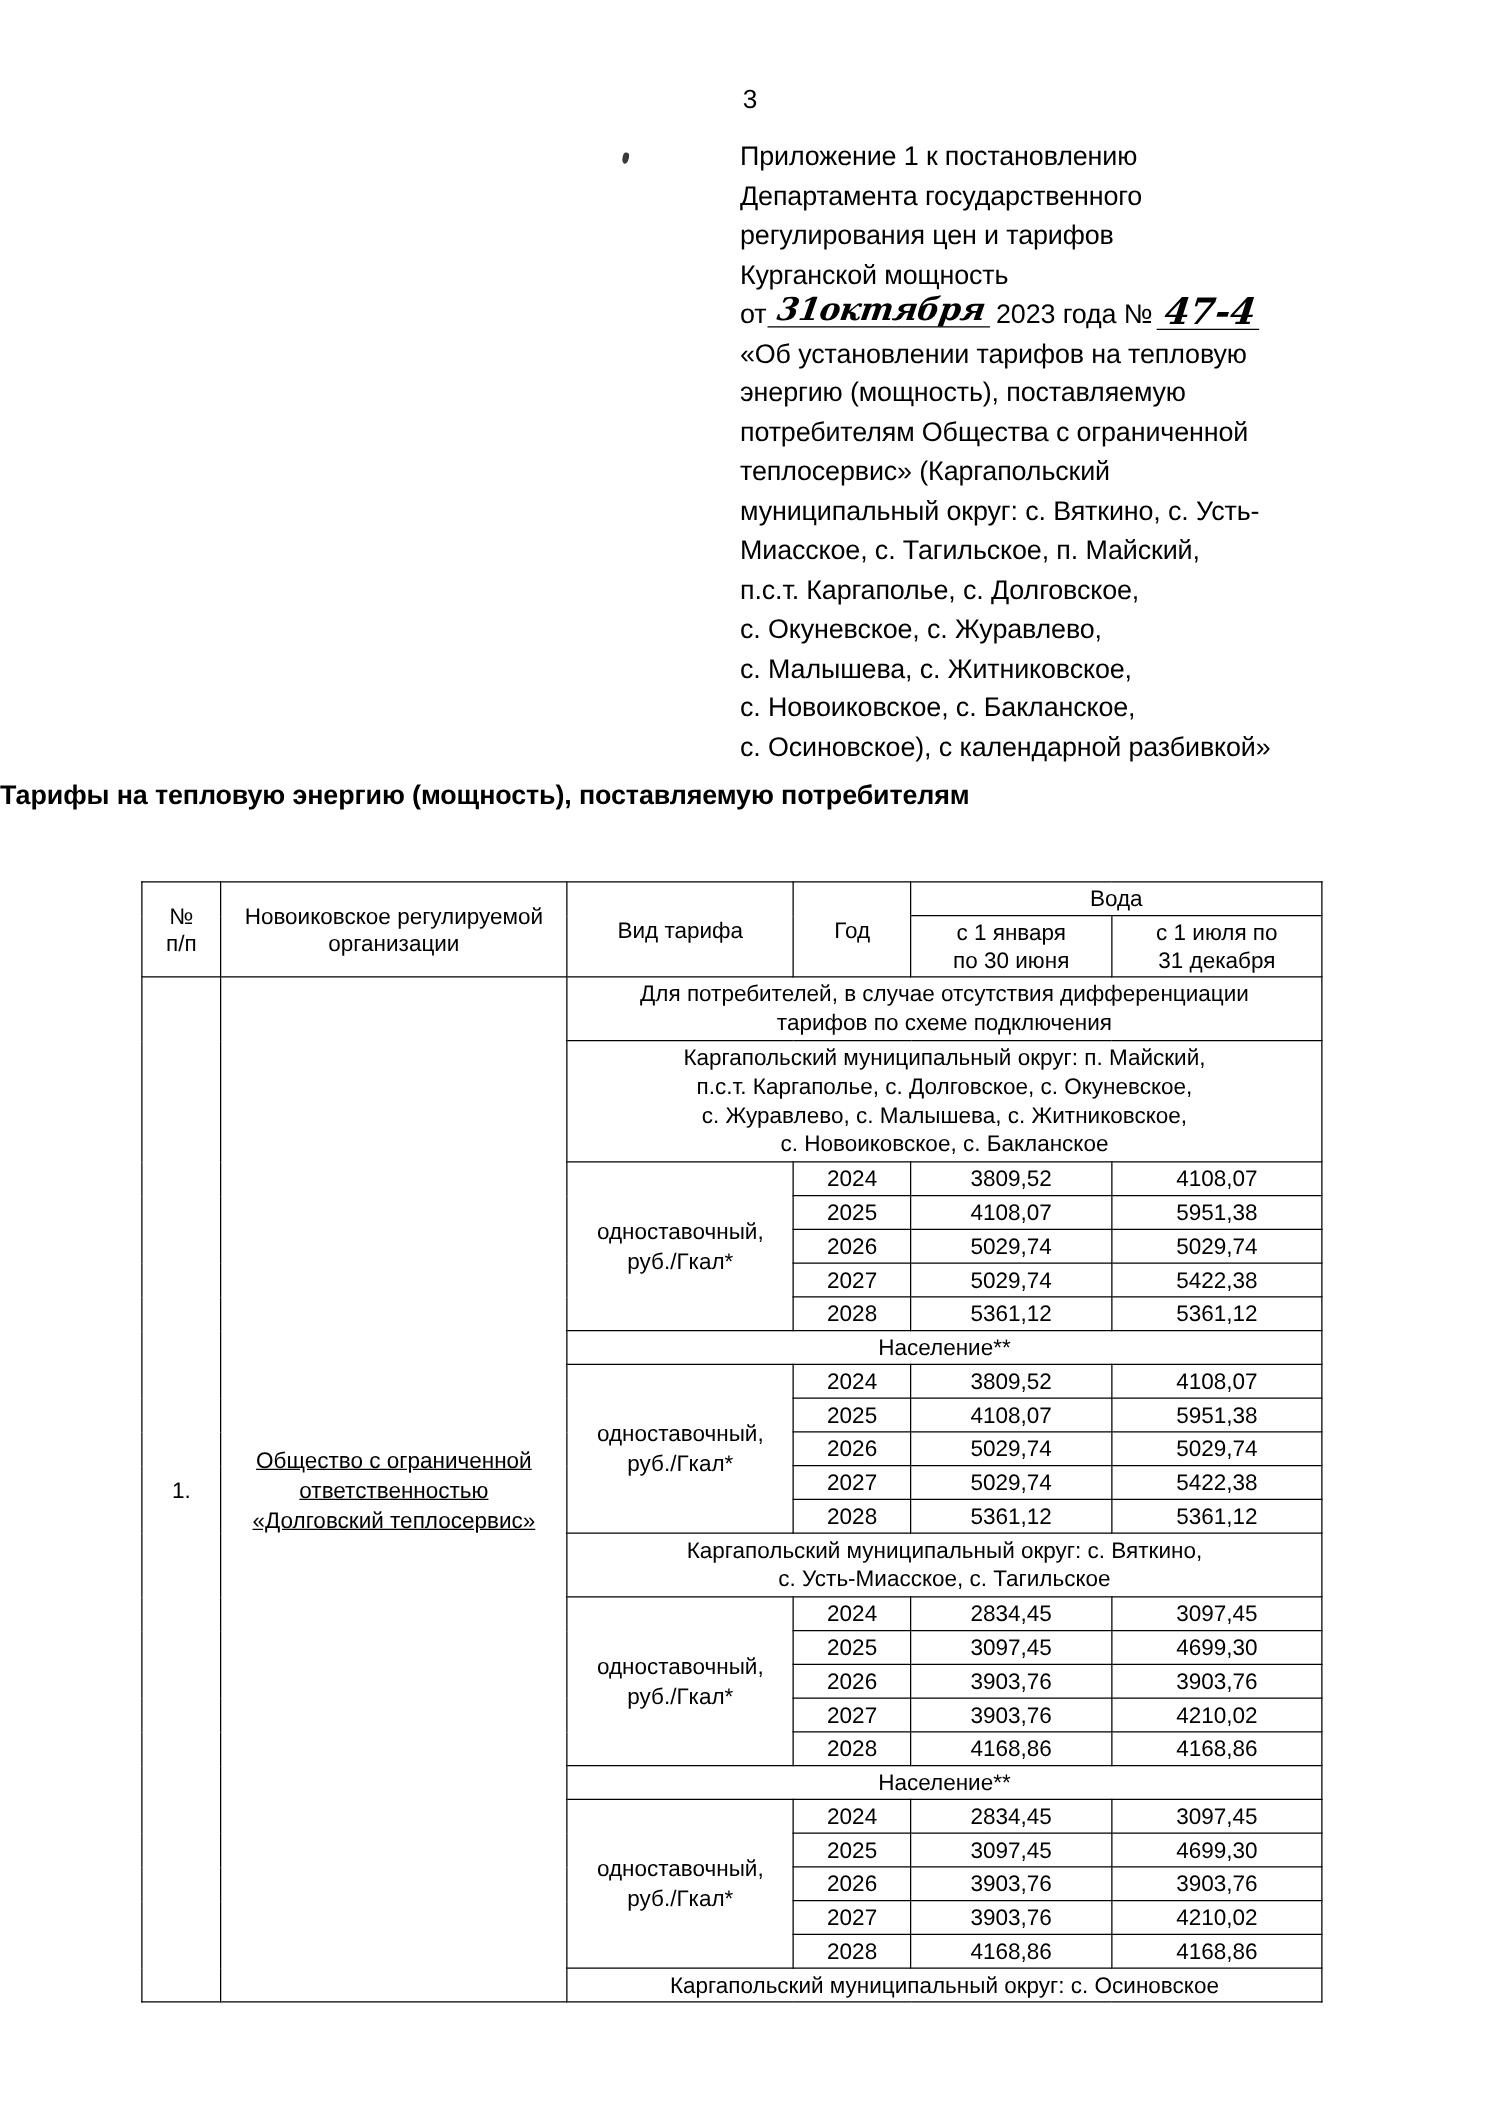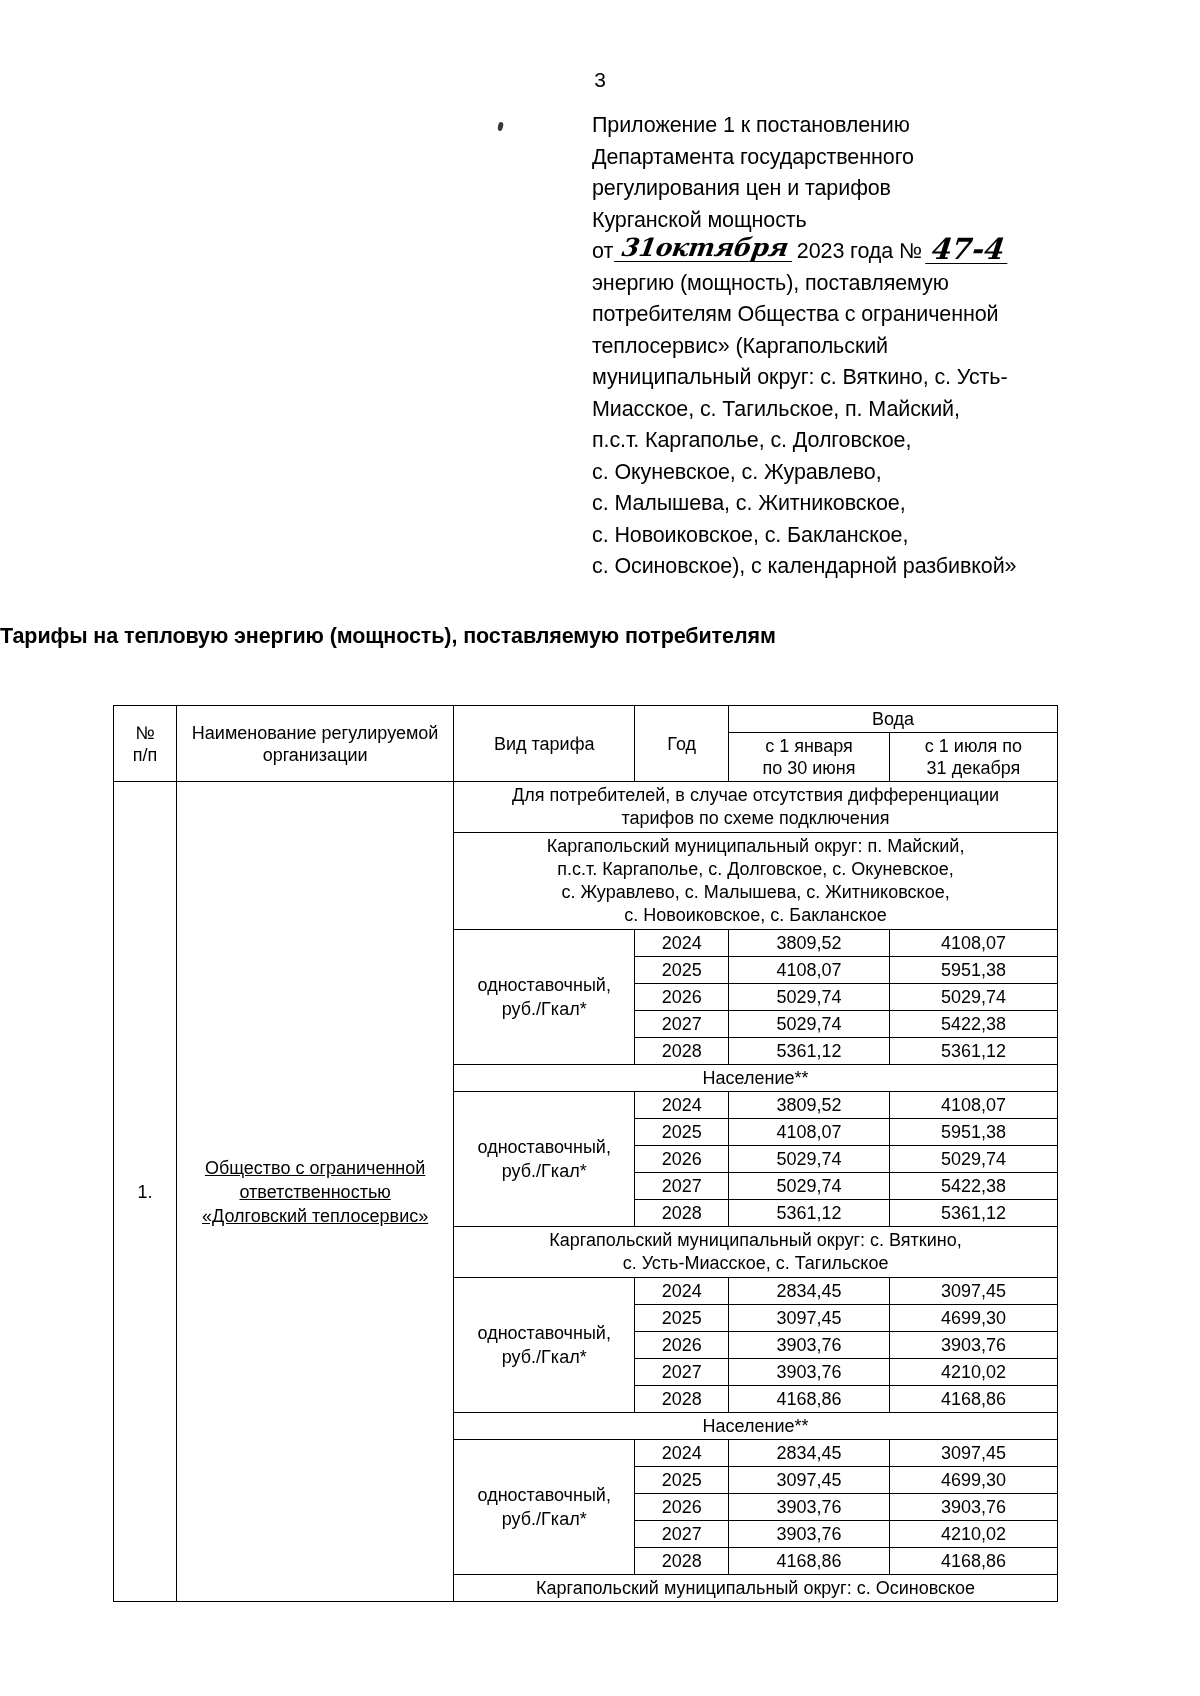--- a/index.html
+++ b/index.html
@@ -150,20 +150,21 @@
     <div class="line">регулирования цен и тарифов</div>
     <div class="line">Курганской мощность</div>
 
     <div class="date-line">
       <span>от</span>
       <span class="hand">31октября</span>
       <span>2023 года №</span>
       <span class="hand-num">47-4</span>
     </div>
 
+    <div class="line">«Об установлении тарифов на тепловую</div>
     <div class="line">энергию (мощность), поставляемую</div>
     <div class="line">потребителям Общества с ограниченной</div>
     <div class="line">теплосервис» (Каргапольский</div>
     <div class="line">муниципальный округ: с. Вяткино, с. Усть-</div>
     <div class="line">Миасское, с. Тагильское, п. Майский,</div>
     <div class="line">п.с.т. Каргаполье, с. Долговское,</div>
     <div class="line">с. Окуневское, с. Журавлево,</div>
     <div class="line">с. Малышева, с. Житниковское,</div>
     <div class="line">с. Новоиковское, с. Бакланское,</div>
     <div class="line">с. Осиновское), с календарной разбивкой»</div>
@@ -180,21 +181,21 @@
       <col class="col-h1">
       <col class="col-h2">
     </colgroup>
     <thead>
       <tr>
         <th class="cell-head" rowspan="2">
           <span>№</span><br>
           <span>п/п</span>
         </th>
         <th class="cell-head" rowspan="2">
-          <span>Наименование регулируемой</span><br>
+          <span>Новоиковское регулируемой</span><br>
           <span>организации</span>
         </th>
         <th class="cell-head" rowspan="2">Вид тарифа</th>
         <th class="cell-head" rowspan="2">Год</th>
         <th class="cell-head" colspan="2">Вода</th>
       </tr>
       <tr>
         <th class="cell-head">
           <span>с 1 января</span><br>
           <span>по 30 июня</span>

